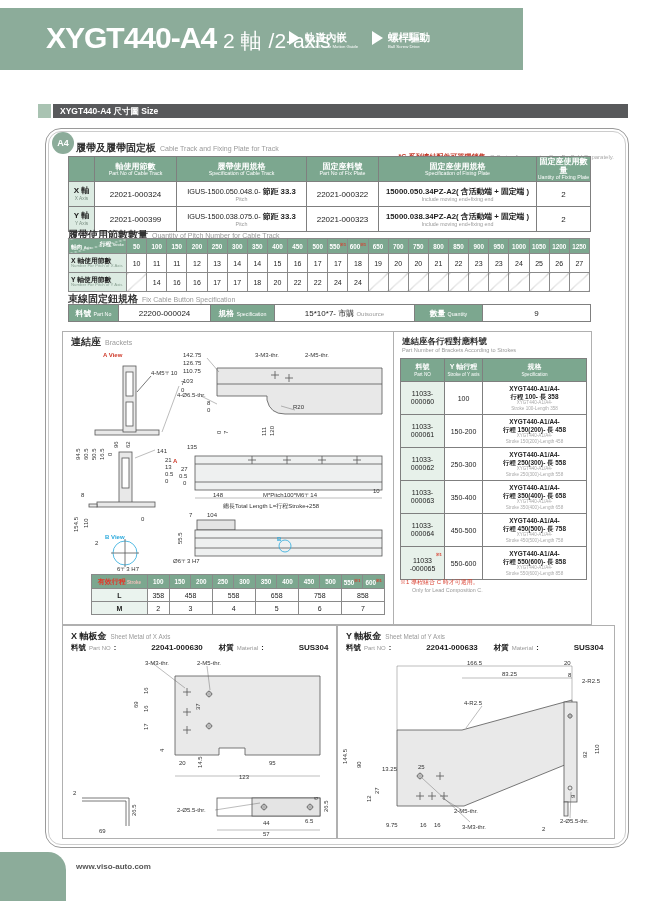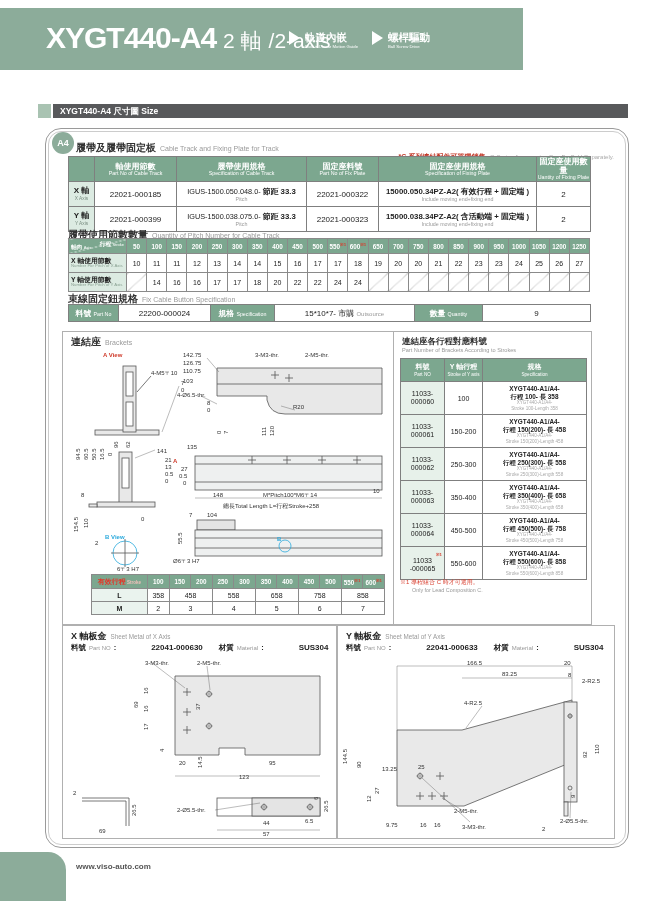--- a/index.html
+++ b/index.html
@@ -206,28 +206,28 @@
         <th>
               <div class="hcn">固定座使用數量</div>
               <div class="hen">Uantity of Fixing Plate</div>
             </th>
       </tr>
       <tr>
         <td class="axis">
               <div class="acn">X 軸</div>
               <div class="aen">X Axis</div>
             </td>
-        <td>22021-000185</td>
+        <td>22021-000324</td>
         <td class="spec">
               <div><span class="main">IGUS-1500.050.048.0-</span> <b>節距 33.3</b></div>
               <div class="sub">Pitch</div>
             </td>
         <td>22021-000322</td>
         <td class="spec">
-              <div><b>15000.050.34PZ-A2( 有效行程 + 固定端 )</b></div>
+              <div><b>15000.050.34PZ-A2( 含活動端 + 固定端 )</b></div>
               <div class="sub">Include moving end+fixing end</div>
             </td>
         <td>2</td>
       </tr>
       <tr>
         <td class="axis">
               <div class="acn">Y 軸</div>
               <div class="aen">Y Axis</div>
             </td>
         <td>22021-000399</td>

